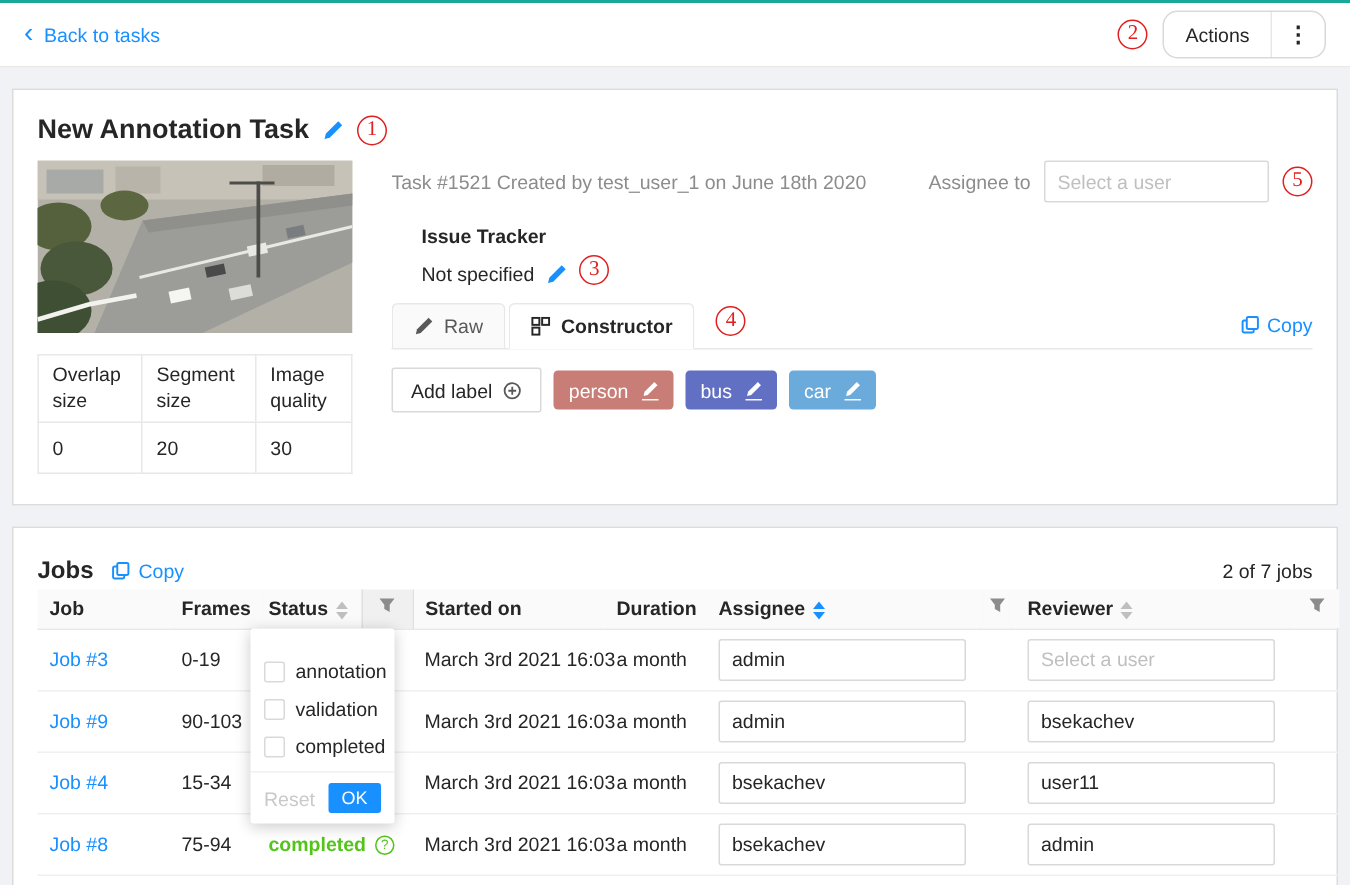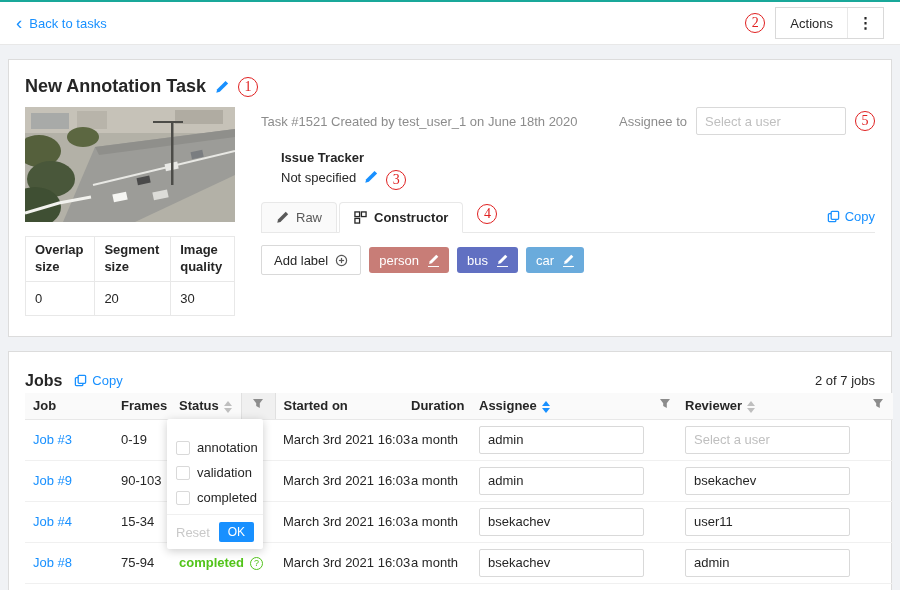--- a/index.html
+++ b/index.html
@@ -15,21 +15,21 @@
   
   .topbar {
     height: 43px; background: #fff; border-bottom: 1px solid #e8e8e8;
     display: flex; align-items: center; padding: 0 16px;
   }
   .back-link { color: #1890ff; display: inline-flex; align-items: center; gap: 7px; cursor: pointer; text-decoration: none; }
   .back-arrow { font-size: 19px; line-height: 1; margin-top: -2px; }
   .topbar-right { margin-left: auto; display: flex; align-items: center; gap: 10px; }
   .actions-btn {
     display: inline-flex; align-items: center; height: 32px; background: #fff;
-    border: 1px solid #d9d9d9; border-radius: 0; cursor: pointer;
+    border: 1px solid #d9d9d9; border-radius: 10px; cursor: pointer;
   }
   .actions-btn .lbl { padding: 0 14px; }
   .actions-btn .divider { width: 1px; align-self: stretch; background: #e8e8e8; }
   .actions-btn .dots { padding: 0 10px; font-size: 15px; font-weight: bold; }
 
   
   .circle-num {
     display: inline-flex; align-items: center; justify-content: center;
     width: 20px; height: 20px; border: 1.7px solid #e02020; border-radius: 50%;
     color: #e02020; font-family: "Liberation Serif", serif; font-size: 14px;
@@ -47,36 +47,36 @@
   
   .title-row { display: flex; align-items: center; gap: 9px; margin-bottom: 10px; }
   .page-title { font-size: 18px; font-weight: 600; color: #262626; }
   .pencil { color: #1890ff; display: inline-flex; cursor: pointer; }
   .pencil svg { width: 14px; height: 14px; }
   .task-content { display: flex; gap: 26px; }
   .task-left { width: 210px; flex: 0 0 210px; }
   .preview { width: 210px; height: 115px; display: block; }
   .params-table { width: 100%; border-collapse: collapse; margin-top: 14px; }
   .params-table th, .params-table td { border: 1px solid #e8e8e8; text-align: left; font-weight: 400; padding: 5px 9px; }
-  .params-table th { height: 44px; vertical-align: middle; line-height: 1.3; font-weight: bold; }
+  .params-table th { height: 44px; vertical-align: middle; line-height: 1.3; }
   .params-table td { height: 34px; }
   .task-right { flex: 1; min-width: 0; }
   .meta-row { display: flex; align-items: center; justify-content: space-between; }
   .meta-text { color: #8c8c8c; }
   .assign-group { display: flex; align-items: center; gap: 9px; }
   .assign-label { color: #8c8c8c; }
   .ant-input {
     height: 28px; border: 1px solid #d9d9d9; border-radius: 2px; padding: 0 8px;
     font-family: "Liberation Sans", sans-serif; font-size: 13px; color: #262626; background: #fff;
   }
   .ant-input::placeholder { color: #bfbfbf; }
   .assignee-top { width: 150px; }
   .issue-block { margin-top: 15px; margin-left: 20px; }
   .issue-label { font-weight: 700; margin-bottom: 5px; }
-  .issue-value-row { display: flex; align-items: flex-start; gap: 8px; }
+  .issue-value-row { display: flex; align-items: flex-end; gap: 8px; }
 
   .tabs-row { margin-top: 12px; display: flex; align-items: flex-end; border-bottom: 1px solid #e8e8e8; }
   .tab {
     display: inline-flex; align-items: center; gap: 7px; padding: 7px 14px;
     border: 1px solid #e8e8e8; border-bottom: none; background: #fafafa; color: #595959;
     border-radius: 4px 4px 0 0; margin-right: 2px; cursor: pointer;
   }
   .tab.active { background: #fff; color: #262626; font-weight: 700; margin-bottom: -1px; border-bottom: 1px solid #fff; }
   .tab .ticon { display: inline-flex; }
   .tab .ticon svg { width: 13px; height: 13px; }

